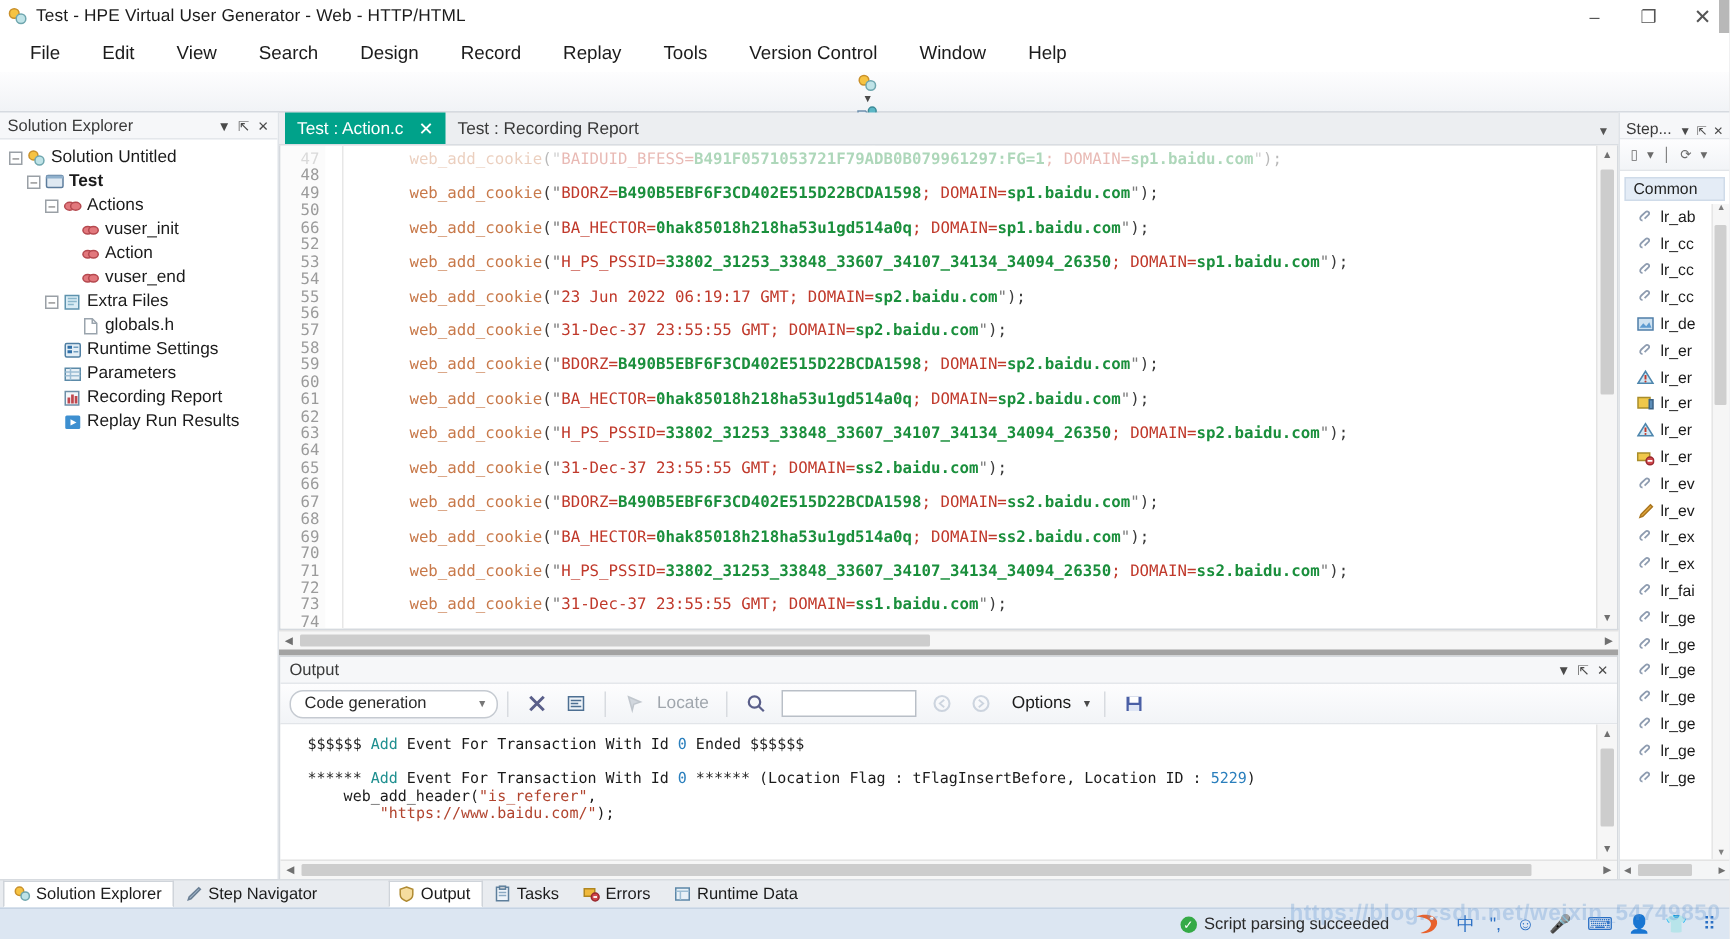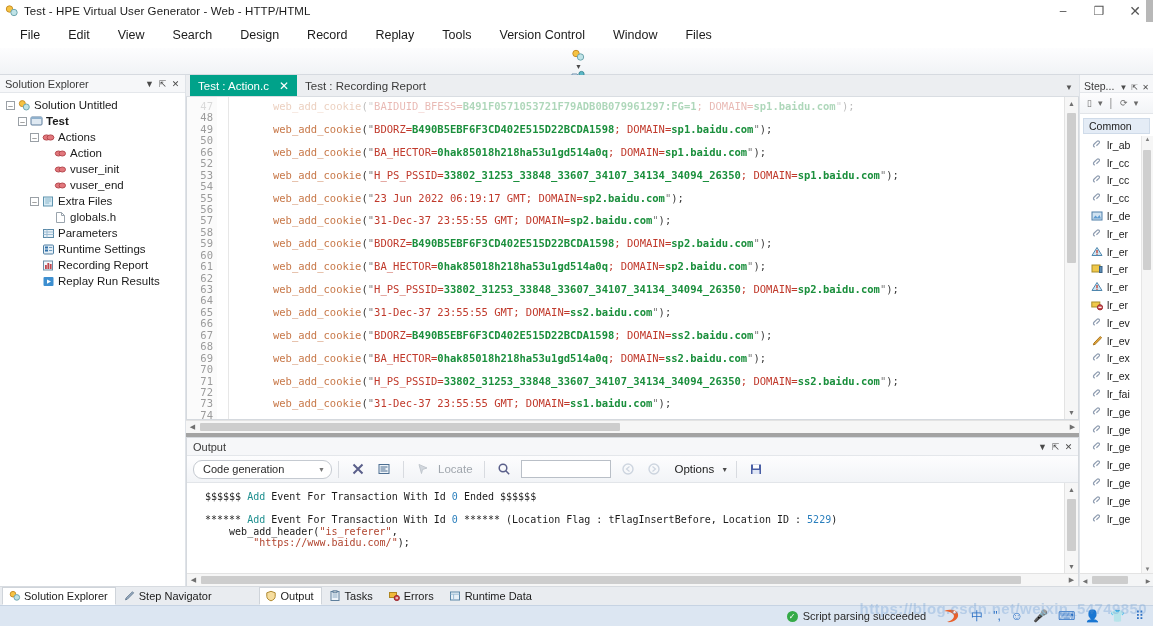--- a/index.html
+++ b/index.html
@@ -395,21 +395,21 @@
     <div class="mi">File</div>
     <div class="mi">Edit</div>
     <div class="mi">View</div>
     <div class="mi">Search</div>
     <div class="mi">Design</div>
     <div class="mi">Record</div>
     <div class="mi">Replay</div>
     <div class="mi">Tools</div>
     <div class="mi">Version Control</div>
     <div class="mi">Window</div>
-    <div class="mi">Files</div>
+    <div class="mi">Help</div>
   </div>
 
   <div class="toolbar">
     <div class="tb-btn">
       <svg width="15" height="15" viewBox="0 0 15 15">
         <circle cx="5" cy="5.5" r="3.2" fill="#f6c342" stroke="#c9902a"></circle>
         <circle cx="9.5" cy="9" r="3.2" fill="#bfe3e7" stroke="#6fa6ae"></circle>
       </svg>
     </div>
     <div class="tb-caret">▼</div>
@@ -601,31 +601,31 @@
           <span class="tlabel">Actions</span>
         </div>
 
         <div class="tnode" style="padding-left:49px">
           <span class="ticon">
             <svg width="13" height="13" viewBox="0 0 13 13">
                 <ellipse cx="4.5" cy="6.5" rx="3.2" ry="2.5" fill="#e2787d" stroke="#b5494f"></ellipse>
                 <ellipse cx="8.3" cy="6.5" rx="3.2" ry="2.5" fill="#e2787d" stroke="#b5494f"></ellipse>
               </svg>
           </span>
-          <span class="tlabel">Action</span>
+          <span class="tlabel">vuser_init</span>
         </div>
 
         <div class="tnode" style="padding-left:49px">
           <span class="ticon">
             <svg width="13" height="13" viewBox="0 0 13 13">
                 <ellipse cx="4.5" cy="6.5" rx="3.2" ry="2.5" fill="#e2787d" stroke="#b5494f"></ellipse>
                 <ellipse cx="8.3" cy="6.5" rx="3.2" ry="2.5" fill="#e2787d" stroke="#b5494f"></ellipse>
               </svg>
           </span>
-          <span class="tlabel">vuser_init</span>
+          <span class="tlabel">Action</span>
         </div>
 
         <div class="tnode" style="padding-left:49px">
           <span class="ticon">
             <svg width="13" height="13" viewBox="0 0 13 13">
                 <ellipse cx="4.5" cy="6.5" rx="3.2" ry="2.5" fill="#e2787d" stroke="#b5494f"></ellipse>
                 <ellipse cx="8.3" cy="6.5" rx="3.2" ry="2.5" fill="#e2787d" stroke="#b5494f"></ellipse>
               </svg>
           </span>
           <span class="tlabel">vuser_end</span>
@@ -643,42 +643,42 @@
         </div>
 
         <div class="tnode" style="padding-left:49px">
           <span class="ticon">
             <svg width="13" height="13" viewBox="0 0 13 13">
                 <path d="M2.5 1.5h5l3 3v7h-8Z" fill="#fff" stroke="#9aa4ad"></path>
                 <path d="M7.5 1.5v3h3" fill="none" stroke="#9aa4ad"></path>
               </svg>
           </span>
           <span class="tlabel">globals.h</span>
-        </div>
-
-        <div class="tnode" style="padding-left:37px">
-          <span class="ticon">
-            <svg width="13" height="13" viewBox="0 0 13 13">
-                <rect x="1.5" y="2.5" width="10" height="8" fill="#e8f0f6" stroke="#5b8aa8"></rect>
-                <path d="M1.5 5h10M1.5 7.5h10M5 2.5v8" stroke="#9dbdd4"></path>
-              </svg>
-          </span>
-          <span class="tlabel">Parameters</span>
         </div>
 
         <div class="tnode" style="padding-left:37px">
           <span class="ticon">
             <svg width="13" height="13" viewBox="0 0 13 13">
                 <rect x="1.5" y="2" width="10" height="9" rx="1" fill="#e3eef6" stroke="#4f7fa3"></rect>
                 <rect x="3" y="3.5" width="3" height="2" fill="#2f6fa8"></rect>
                 <rect x="3" y="6.5" width="3" height="2" fill="#2f6fa8"></rect>
                 <path d="M7 4.5h3.2M7 7.5h3.2" stroke="#6f9dc0"></path>
               </svg>
           </span>
           <span class="tlabel">Runtime Settings</span>
+        </div>
+
+        <div class="tnode" style="padding-left:37px">
+          <span class="ticon">
+            <svg width="13" height="13" viewBox="0 0 13 13">
+                <rect x="1.5" y="2.5" width="10" height="8" fill="#e8f0f6" stroke="#5b8aa8"></rect>
+                <path d="M1.5 5h10M1.5 7.5h10M5 2.5v8" stroke="#9dbdd4"></path>
+              </svg>
+          </span>
+          <span class="tlabel">Parameters</span>
         </div>
 
         <div class="tnode" style="padding-left:37px">
           <span class="ticon">
             <svg width="13" height="13" viewBox="0 0 13 13">
                 <rect x="1.5" y="2" width="9" height="9" fill="#f2f6fa" stroke="#6d8fa8"></rect>
                 <rect x="3" y="6" width="1.8" height="4" fill="#c0474e"></rect>
                 <rect x="5.4" y="4" width="1.8" height="6" fill="#c0474e"></rect>
                 <rect x="7.8" y="5" width="1.8" height="5" fill="#c0474e"></rect>
               </svg>

